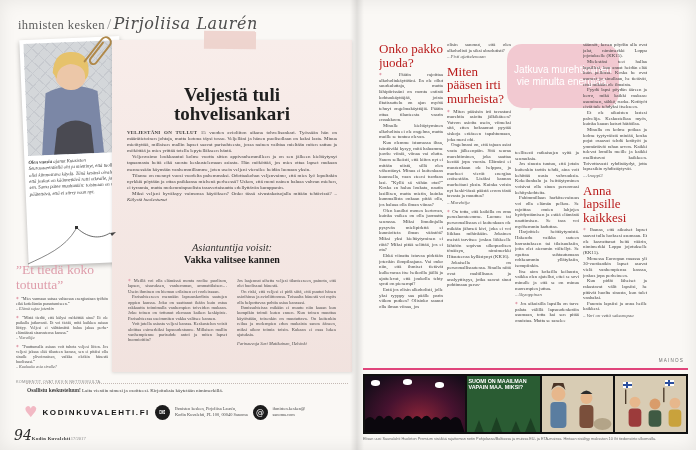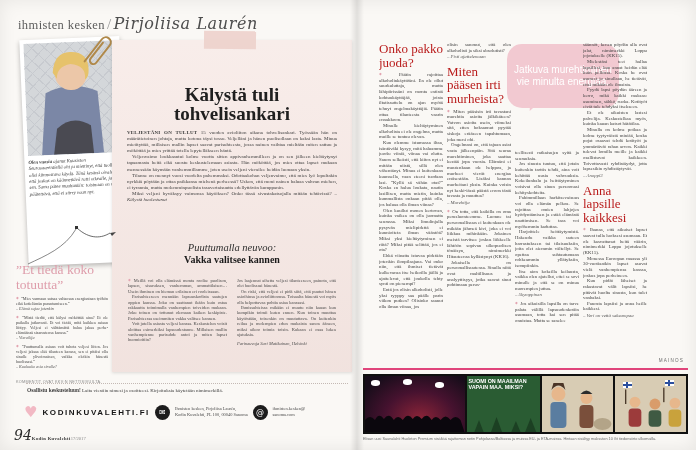--- a/index.html
+++ b/index.html
@@ -131,28 +131,28 @@
       <div class="pcaption">
         <b>Olen vuosia</b><span> ajanut Kuusiston Seurasaarentiellä ohi ja miettinyt, että tuolla olisi kiinnostava käydä. Tänä kesänä oivalsin, että joskus on käännettävä ratti oikealle, ja tein sen. Sama pätee muuhunkin: toisinaan on vain päätettävä, että ei siirry vaan nyt.</span>
       </div>
     </div>
     <svg class="paperclip" width="22" height="42" viewBox="0 0 22 42">
       <path d="M6 38 V10 a5 5 0 0 1 10 0 V32 a3.5 3.5 0 0 1 -7 0 V12" fill="none" stroke="#b0894a" stroke-width="2" stroke-linecap="round"></path>
     </svg>
 
     <div class="pinkbox">
       <div class="tape"></div>
-      <div class="box-title"><span>Kälystä tuli tohvelisankari</span></div>
+      <div class="box-title"><span>Veljestä tuli tohvelisankari</span></div>
       <div class="letter">
         <p class="first"><span class="lead">VELJESTÄNI ON TULLUT</span><span> 15 vuoden avioliiton aikana tohvelisankari. Työssään hän on määrätietoinen johtaja, mutta kotona täysi tossu. Veljelläni ja hänen puolisollaan on kaksi lasta. Minua mietityttää, millaisen mallin lapset saavat parisuhteesta, jossa nainen vaihtaa mieltään miten sattuu ja mököttää ja mies yrittää totella lepytelläkseen häntä.</span></p>
         <p>Veljenvaimo loukkaantui kolme vuotta sitten appivanhemmilleen ja on sen jälkeen kieltäytynyt tapaamasta heitä eikä suostu keskustelemaan asiasta. Hän mököttää, jos mies ottaa lapset mukaan mennessään käymään vanhemmillamme, joten usein veljeni vierailee heidän luonaan yksin.</p>
         <p>Tilanne on mennyt vuosi vuodelta pahemmaksi. Odottaakohan veljenvaimo, että mies lyö lopultakin nyrkkiä pöytään ja ottaa paikkansa miehenä perheessä? Uskon, että moni nainen haluaa vahvan miehen, ei tyrannia, mutta molemminpuolista tasavertaisuutta edellyttävän kumppanin.</p>
         <p><span>Miksi veljeni hyväksyy vaimonsa käytöksen? Onko tässä sivustakatsojalla mitään tehtävissä? </span><span class="sig">– Kälystä huolestunut</span></p>
       </div>
-      <div class="expert-kicker">Puuttumalla neuvoo:</div>
+      <div class="expert-kicker">Asiantuntija voisit:</div>
       <div class="expert-title">Vakka valitsee kannen</div>
       <div class="expert-cols">
         <div class="ecol">
           <p class="first"><span class="b">◆</span><span>Meillä voi olla elämässä monta roolia: puolison, lapsen, sisaruksen, vanhemman, ammattilaisen… Usein ihminen on hieman erilainen eri rooleissaan.</span></p>
           <p>Parisuhteeseen mennään lapsuuskodista saatujen oppien kanssa. Joku on saattanut ikään kuin ostaa rakkautta toimimalla vanhempien toiveiden mukaan. Joku toinen on tottunut olemaan kaiken keskipiste. Parisuhteessa useimmiten vakka valitsee kannen.</p>
           <p>Voit jutella asiasta veljesi kanssa. Keskustelun voisit aloittaa esimerkiksi lapsuudestanne. Millaisen mallin vanhempienne parisuhde antoi ja miten lapset huomioitiin?</p>
         </div>
         <div class="ecol">
           <p class="first">Jos laajennat aihetta veljesi tilanteeseen, painota, että olet huolissasi hänestä.</p>
           <p>On riski, että veljesi ei pidä siitä, että puutut hänen asioihinsa ja avioliittoonsa. Toisaalta hänestä voi myös olla helpottavaa pohtia asiaa kanssasi.</p>

